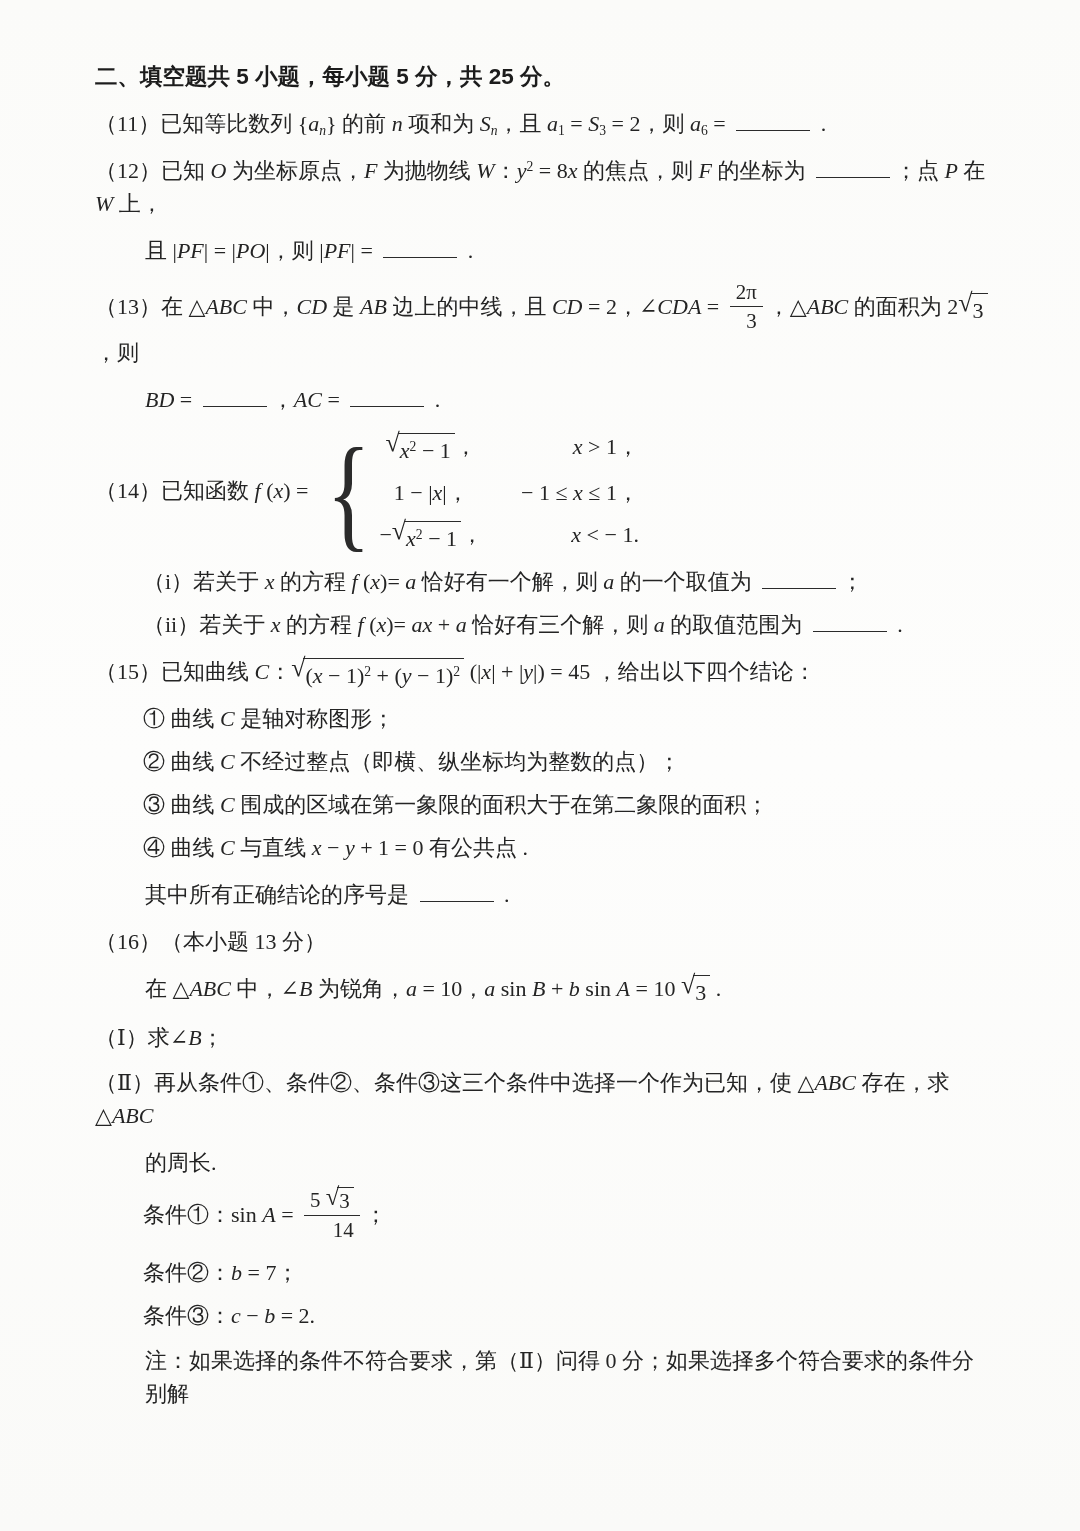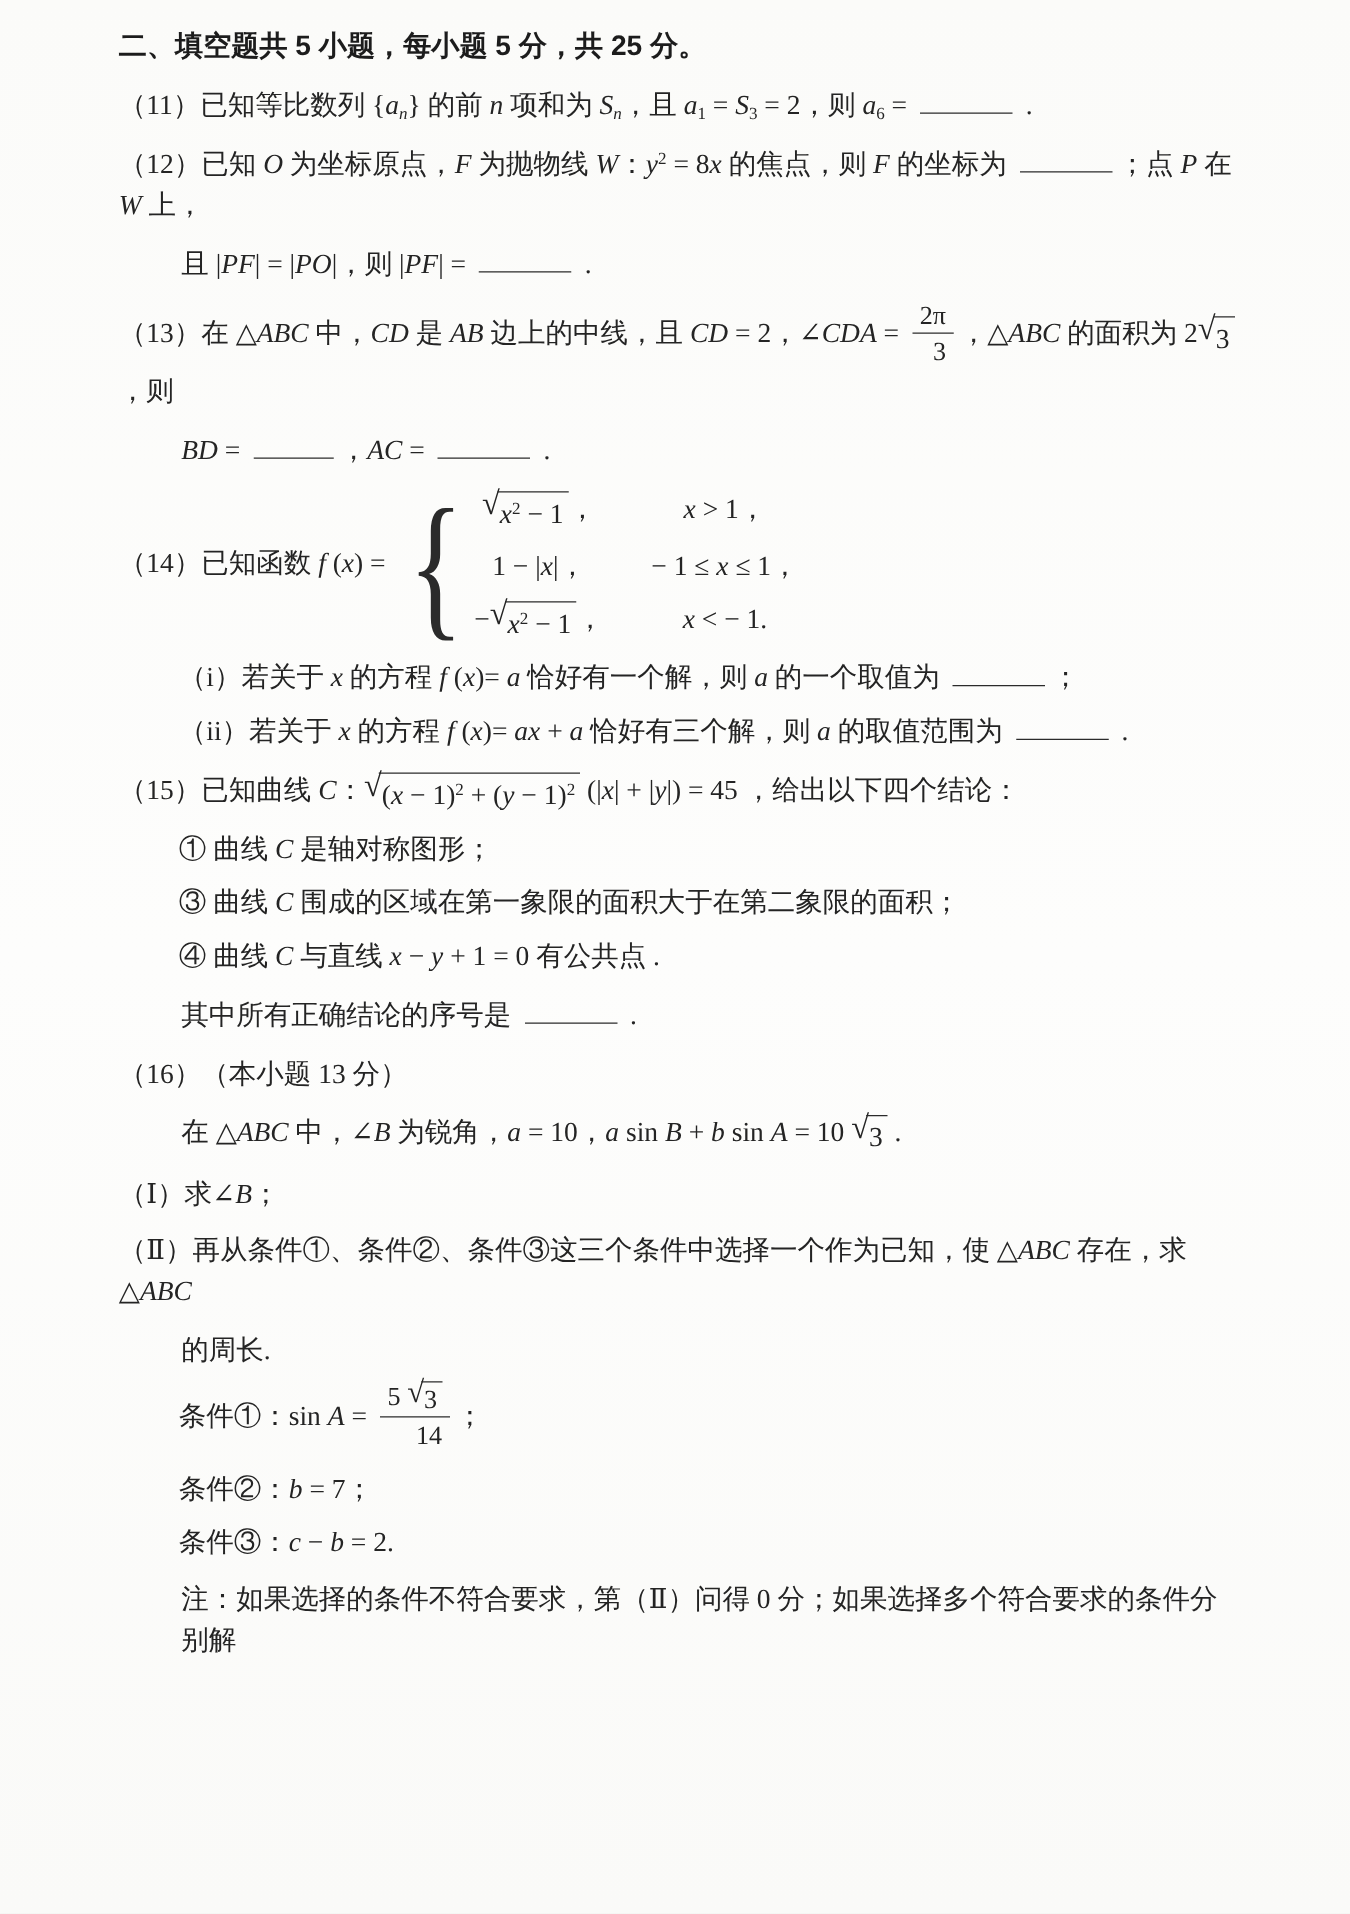--- a/index.html
+++ b/index.html
@@ -33,21 +33,21 @@
     font-size: 22px;
     line-height: 33px;
     margin-top: 12px;
     color: #242424;
     white-space: normal;
   }
   .t-section {
     font-family: "Liberation Sans", "DejaVu Sans", sans-serif;
     font-weight: 700;
     font-size: 22.5px;
-    margin-top: 20px;
+    margin-top: 60px;
     color: #1c1c1c;
   }
   .t-question { margin-top: 14px; }
   .t-cont { padding-left: 50px; margin-top: 14px; }
   .t-sub  { padding-left: 48px; margin-top: 10px; }
   .t-part { margin-top: 12px; }
   .t-note { padding-left: 50px; margin-top: 12px; }
 
   .it { font-style: italic; font-family: "Liberation Serif", "DejaVu Serif", serif; }
   sub.sb, sup.sp { font-size: 0.62em; line-height: 0; }
@@ -97,21 +97,21 @@
     color: #2b2b2b;
   }
   .cases .rows {
     display: grid;
     grid-template-columns: auto auto;
     column-gap: 38px;
     row-gap: 9px;
     align-items: baseline;
   }
   .cases .e { text-align: center; }
-  .cases .c { text-align: center; }
+  .cases .c { text-align: right; }
 </style>
 </head>
 <body>
 
 <div class="page">
   <main class="doc-body" id="doc-body">
       <div class="line t-section"><span class="tx">二、填空题共 5 小题，每小题 5 分，共 25 分。</span></div>
       <div class="line t-question"><span class="tx">（11）已知等比数列 {</span><span class="it">a</span><sub class="sb it-l">n</sub><span class="tx">} 的前 </span><span class="it">n</span><span class="tx"> 项和为 </span><span class="it">S</span><sub class="sb it-l">n</sub><span class="tx">，且 </span><span class="it">a</span><sub class="sb">1</sub><span class="tx"> = </span><span class="it">S</span><sub class="sb">3</sub><span class="tx"> = 2，则 </span><span class="it">a</span><sub class="sb">6</sub><span class="tx"> = </span><span class="blank"></span><span class="tx"> .</span></div>
       <div class="line t-question"><span class="tx">（12）已知 </span><span class="it">O</span><span class="tx"> 为坐标原点，</span><span class="it">F</span><span class="tx"> 为抛物线 </span><span class="it">W</span><span class="tx">：</span><span class="it">y</span><sup class="sp">2</sup><span class="tx"> = 8</span><span class="it">x</span><span class="tx"> 的焦点，则 </span><span class="it">F</span><span class="tx"> 的坐标为 </span><span class="blank"></span><span class="tx">；点 </span><span class="it">P</span><span class="tx"> 在 </span><span class="it">W</span><span class="tx"> 上，</span></div>
       <div class="line t-cont"><span class="tx">且 |</span><span class="it">PF</span><span class="tx">| = |</span><span class="it">PO</span><span class="tx">|，则 |</span><span class="it">PF</span><span class="tx">| = </span><span class="blank"></span><span class="tx"> .</span></div>
@@ -140,20 +140,21 @@
             <span class="c"><span class="it">x</span><span class="tx"> &lt; − 1.</span></span>
           </span>
         </span></div>
       <div class="line t-sub"><span class="tx">（i）若关于 </span><span class="it">x</span><span class="tx"> 的方程 </span><span class="it">f</span><span class="tx"> (</span><span class="it">x</span><span class="tx">)= </span><span class="it">a</span><span class="tx"> 恰好有一个解，则 </span><span class="it">a</span><span class="tx"> 的一个取值为 </span><span class="blank"></span><span class="tx">；</span></div>
       <div class="line t-sub"><span class="tx">（ii）若关于 </span><span class="it">x</span><span class="tx"> 的方程 </span><span class="it">f</span><span class="tx"> (</span><span class="it">x</span><span class="tx">)= </span><span class="it">ax</span><span class="tx"> + </span><span class="it">a</span><span class="tx"> 恰好有三个解，则 </span><span class="it">a</span><span class="tx"> 的取值范围为 </span><span class="blank"></span><span class="tx"> .</span></div>
       <div class="line t-question"><span class="tx">（15）已知曲线 </span><span class="it">C</span><span class="tx">：</span><span class="sqrt">
           <span class="rad">√</span>
           <span class="bd"><span class="tx">(</span><span class="it">x</span><span class="tx"> − 1)</span><sup class="sp">2</sup><span class="tx"> + (</span><span class="it">y</span><span class="tx"> − 1)</span><sup class="sp">2</sup></span>
         </span><span class="tx"> (|</span><span class="it">x</span><span class="tx">| + |</span><span class="it">y</span><span class="tx">|) = 45 ，给出以下四个结论：</span></div>
       <div class="line t-sub"><span class="tx">① 曲线 </span><span class="it">C</span><span class="tx"> 是轴对称图形；</span></div>
+      <div class="line t-sub"><span class="tx">② 曲线 </span><span class="it">C</span><span class="tx"> 不经过整点（即横、纵坐标均为整数的点）；</span></div>
       <div class="line t-sub"><span class="tx">③ 曲线 </span><span class="it">C</span><span class="tx"> 围成的区域在第一象限的面积大于在第二象限的面积；</span></div>
       <div class="line t-sub"><span class="tx">④ 曲线 </span><span class="it">C</span><span class="tx"> 与直线 </span><span class="it">x</span><span class="tx"> − </span><span class="it">y</span><span class="tx"> + 1 = 0 有公共点 .</span></div>
       <div class="line t-cont"><span class="tx">其中所有正确结论的序号是 </span><span class="blank"></span><span class="tx"> .</span></div>
       <div class="line t-question"><span class="tx">（16）（本小题 13 分）</span></div>
       <div class="line t-cont"><span class="tx">在 △</span><span class="it">ABC</span><span class="tx"> 中，∠</span><span class="it">B</span><span class="tx"> 为锐角，</span><span class="it">a</span><span class="tx"> = 10，</span><span class="it">a</span><span class="tx"> sin </span><span class="it">B</span><span class="tx"> + </span><span class="it">b</span><span class="tx"> sin </span><span class="it">A</span><span class="tx"> = 10 </span><span class="sqrt">
           <span class="rad">√</span>
           <span class="bd"><span class="tx">3</span></span>
         </span><span class="tx"> .</span></div>
       <div class="line t-part"><span class="tx">（Ⅰ）求∠</span><span class="it">B</span><span class="tx">；</span></div>
       <div class="line t-part"><span class="tx">（Ⅱ）再从条件①、条件②、条件③这三个条件中选择一个作为已知，使 △</span><span class="it">ABC</span><span class="tx"> 存在，求 △</span><span class="it">ABC</span></div>

